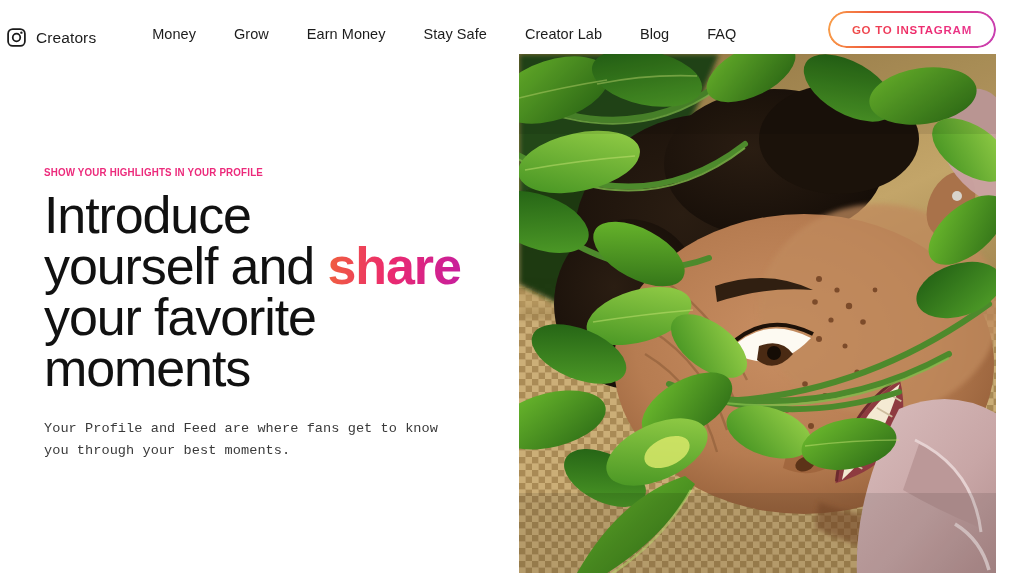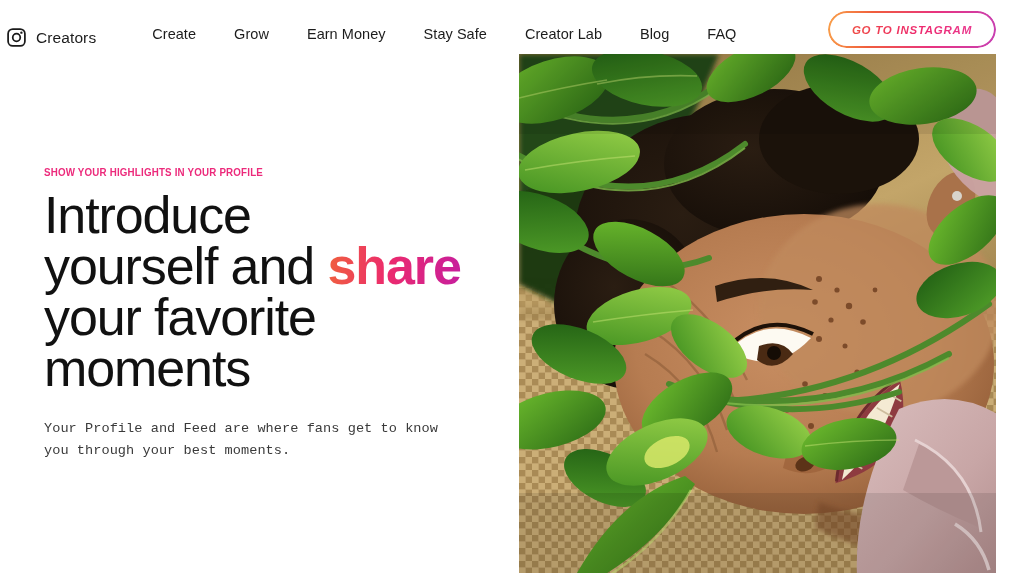--- a/index.html
+++ b/index.html
@@ -86,21 +86,20 @@
     display: inline-flex;
     align-items: center;
     justify-content: center;
     height: 37px;
     padding: 16px 24px;
     border-radius: 19px;
     background: #ffffff;
     border: none;
     cursor: pointer;
     font-family: inherit;
-    font-style: italic;
   }
   .cta-button::before {
     content: "";
     position: absolute;
     inset: 0;
     border-radius: 19px;
     padding: 1.6px;
     background: linear-gradient(100deg,
         #f9a14a 0%, #f05e3c 26%, #e8337f 62%, #c740b3 100%);
     -webkit-mask: linear-gradient(#000 0 0) content-box, linear-gradient(#000 0 0);
@@ -194,21 +193,21 @@
         <svg viewBox="0 0 24 24" fill="none" xmlns="http://www.w3.org/2000/svg" aria-hidden="true">
           <rect x="2.4" y="2.4" width="19.2" height="19.2" rx="5.4" ry="5.4" stroke="currentColor" stroke-width="2"></rect>
           <circle cx="12" cy="12" r="4.3" stroke="currentColor" stroke-width="2"></circle>
           <circle cx="17.6" cy="6.5" r="1.35" fill="currentColor"></circle>
         </svg>
       </span>
       <span class="brand-label">Creators</span>
     </a>
 
     <nav class="nav">
-      <a class="nav-item">Create</a>
+      <a class="nav-item">Money</a>
       <a class="nav-item">Grow</a>
       <a class="nav-item">Earn Money</a>
       <a class="nav-item">Stay Safe</a>
       <a class="nav-item">Creator Lab</a>
       <a class="nav-item">Blog</a>
       <a class="nav-item">FAQ</a>
     </nav>
 
     <div class="cta-wrap">
       <button class="cta-button">

